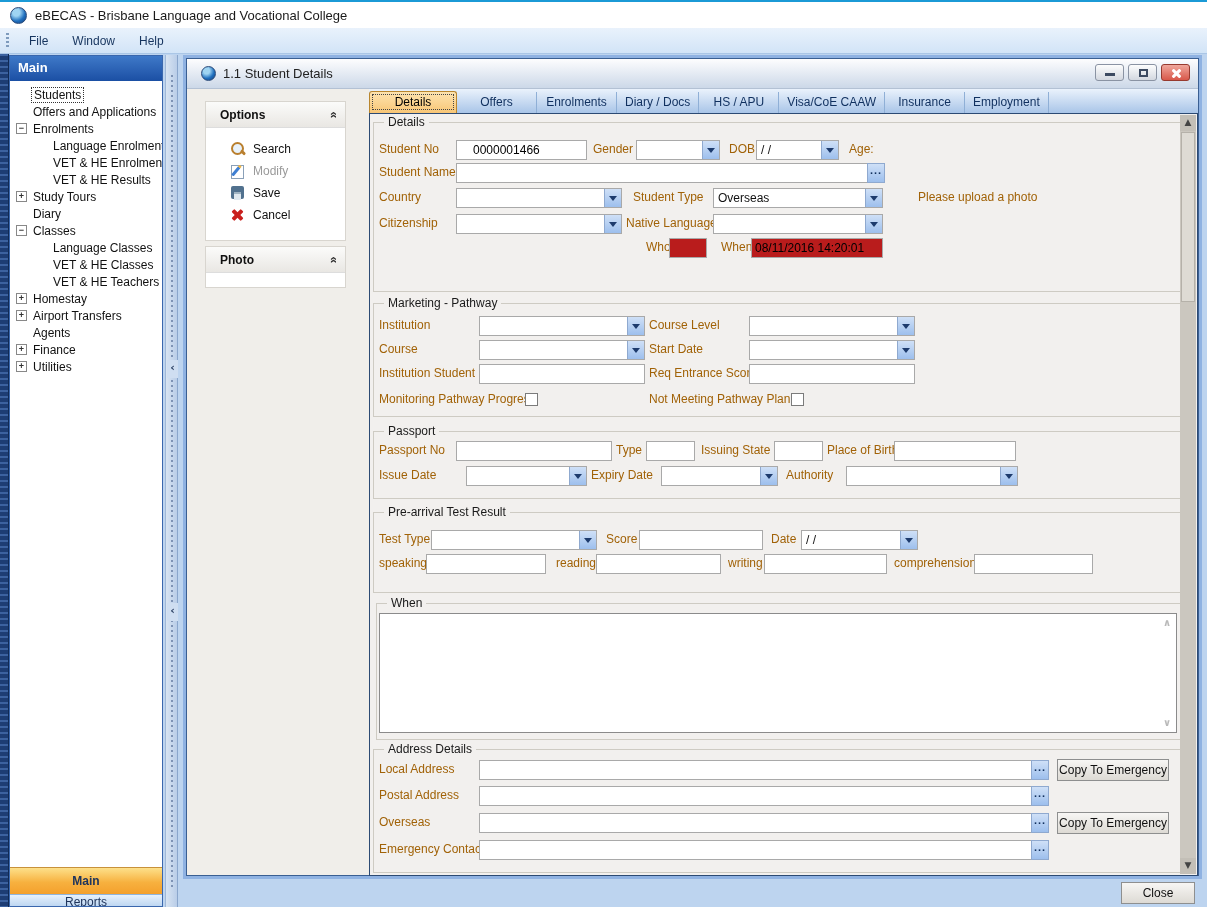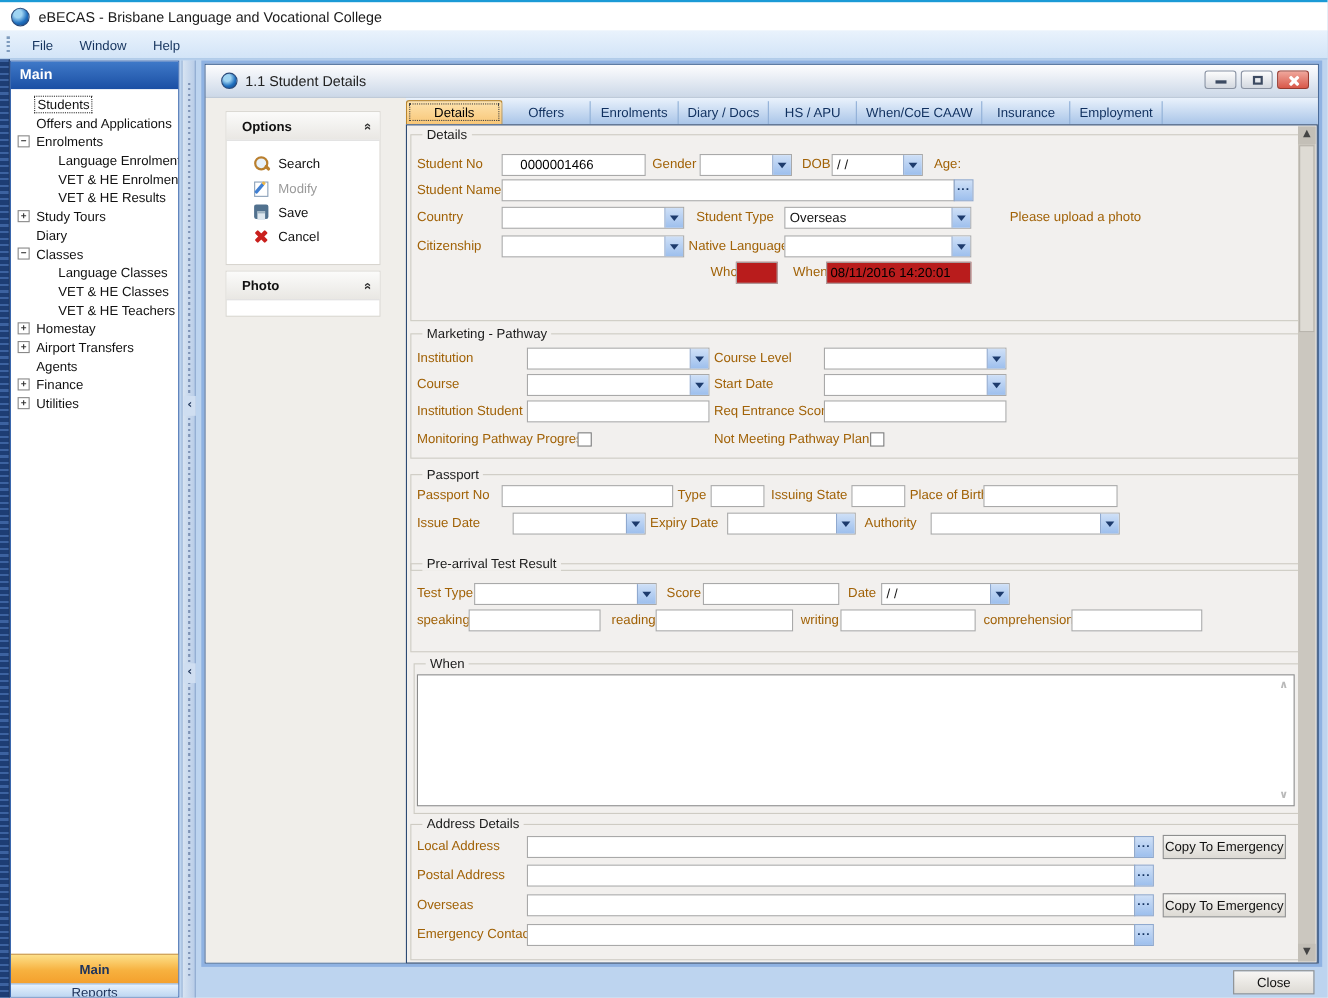--- a/index.html
+++ b/index.html
@@ -243,21 +243,21 @@
     </div>
   </div>
 
   <div class="form-wrap">
     <div class="tabstrip">
         <div class="tab active">Details</div>
         <div class="tab">Offers</div>
         <div class="tab">Enrolments</div>
         <div class="tab">Diary / Docs</div>
         <div class="tab">HS / APU</div>
-        <div class="tab">When/CoE CAAW</div>
+        <div class="tab">Visa/CoE CAAW</div>
         <div class="tab">Insurance</div>
         <div class="tab">Employment</div>
       </div>
     <div class="form-content">
 
       <div class="gb" style="left:3px;top:8px;width:808px;height:170px">
         <span class="legend">Details</span>
       </div>
       <span class="lbl" style="left:9px;top:28px">Student No</span>
       <input class="inp" style="left: 86px; top: 26px; width: 131px; padding-left: 16px;" value="0000001466">
@@ -322,21 +322,21 @@
         </div>
       <span class="lbl" style="left:9px;top:252px">Institution Student Id</span>
       <input class="inp" style="left: 109px; top: 250px; width: 166px;" value="">
       <span class="lbl" style="left:279px;top:252px">Req Entrance Score</span>
       <input class="inp" style="left: 379px; top: 250px; width: 166px;" value="">
       <span class="lbl" style="left:9px;top:278px">Monitoring Pathway Progress</span>
       <span class="chk" style="left:155px;top:279px"></span>
       <span class="lbl" style="left:279px;top:278px">Not Meeting Pathway Plan</span>
       <span class="chk" style="left:421px;top:279px"></span>
 
-      <div class="gb" style="left:3px;top:317px;width:808px;height:88px">
+      <div class="gb" style="left:3px;top:317px;width:808px;height:68px">
         <span class="legend">Passport</span>
       </div>
       <span class="lbl" style="left:9px;top:329px">Passport No</span>
       <input class="inp" style="left: 86px; top: 327px; width: 156px;" value="">
       <span class="lbl" style="left:246px;top:329px">Type</span>
       <input class="inp" style="left: 276px; top: 327px; width: 49px;" value="">
       <span class="lbl" style="left:331px;top:329px">Issuing State</span>
       <input class="inp" style="left: 404px; top: 327px; width: 49px;" value="">
       <span class="lbl" style="left:457px;top:329px">Place of Birth</span>
       <input class="inp" style="left: 524px; top: 327px; width: 122px;" value="">

